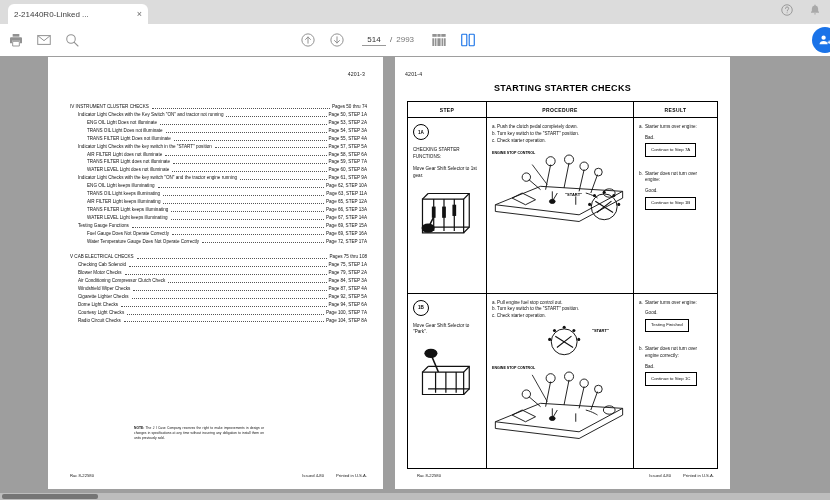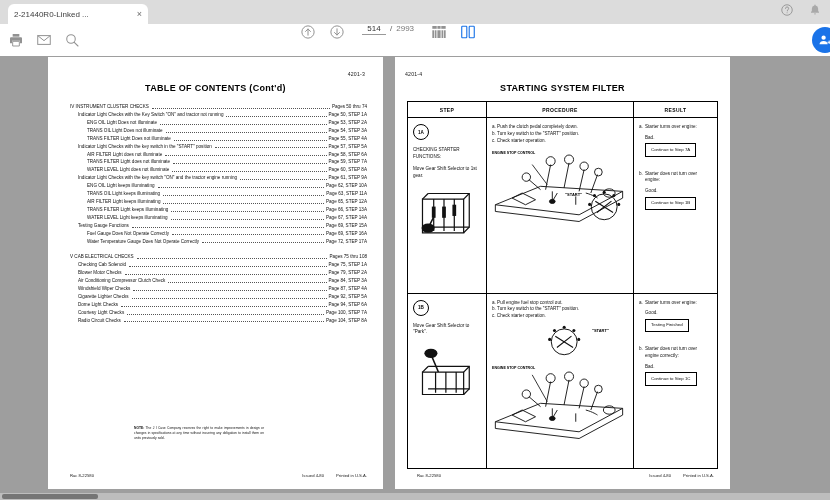--- a/index.html
+++ b/index.html
@@ -65,21 +65,21 @@
   }
   .tb-left {
     position: absolute;
     left: 4px; top: 0; height: 32px;
     display: flex; align-items: center; gap: 12px;
     padding-left: 4px;
   }
   .tb-center {
     position: absolute;
     left: 300px; top: 0; height: 32px;
-    display: flex; align-items: flex-start; gap: 13px;
+    display: flex; align-items: center; gap: 13px;
   }
   .tb-ico { width: 16px; height: 16px; opacity: .68; cursor: pointer; }
   .tb-ico.blue { opacity: 1; }
   .pagebox {
     display: flex; align-items: baseline; gap: 4px;
     font-size: 8px; color: #555;
     margin: 0 4px;
   }
   .pagenum {
     border-bottom: 1px solid #999;
@@ -376,21 +376,20 @@
       <path d="M18.4 12.8h1.5v2.2h2.2v1.5h-2.2v2.2h-1.5v-2.2h-2.2V15h2.2z"></path>
     </svg>
   </div>
 </div>
 
 <div class="viewer">
 
   <div class="page page-left">
     <div class="page-inner">
       <div class="folio folio-left">4201-3</div>
-      <div class="page-title title-left">TABLE OF CONTENTS (Cont'd)</div>
 
       <div class="toc" id="toc-list">
           <div class="toc-row lvl0 sec">
             <span class="toc-label">IV INSTRUMENT CLUSTER CHECKS</span>
             <span class="toc-dots"></span>
             <span class="toc-page">Pages 50 thru 74</span>
           </div>
           <div class="toc-row lvl1">
             <span class="toc-label">Indicator Light Checks with the Key Switch "ON" and tractor not running</span>
             <span class="toc-dots"></span>
@@ -533,21 +532,21 @@
           <span>Issued 4-80</span>
           <span>Printed in U.S.A.</span>
         </span>
       </div>
     </div>
   </div>
 
   <div class="page page-right">
     <div class="page-inner">
       <div class="folio folio-right">4201-4</div>
-      <div class="page-title title-right">STARTING SYSTEM FILTER</div>
+      <div class="page-title title-right">STARTING STARTER CHECKS</div>
 
       <div class="tbl">
         <div class="thead">
           <div class="th c-step">STEP</div>
           <div class="th c-proc">PROCEDURE</div>
           <div class="th c-res">RESULT</div>
         </div>
 
         <div class="trow">
           <div class="cell c-step">

